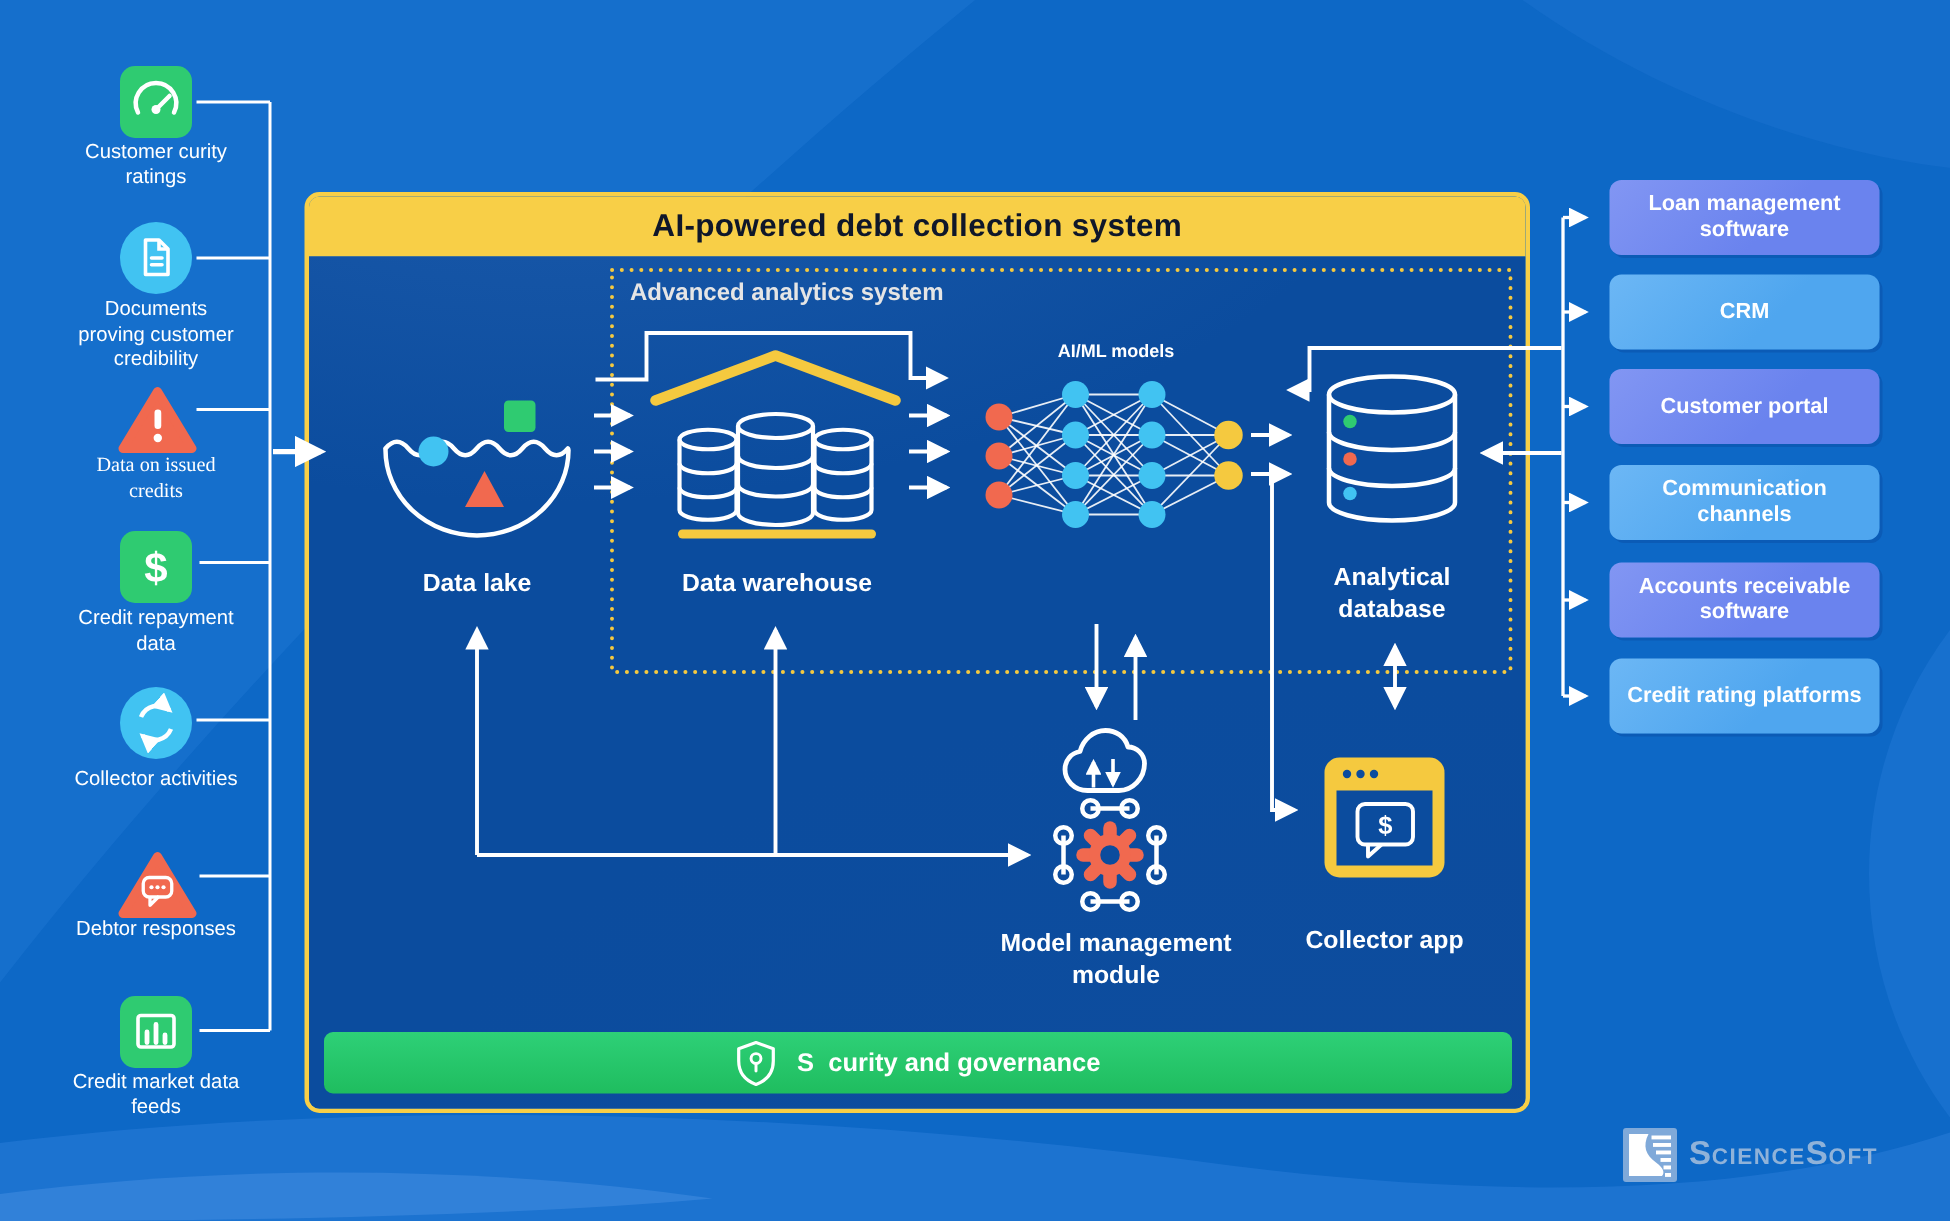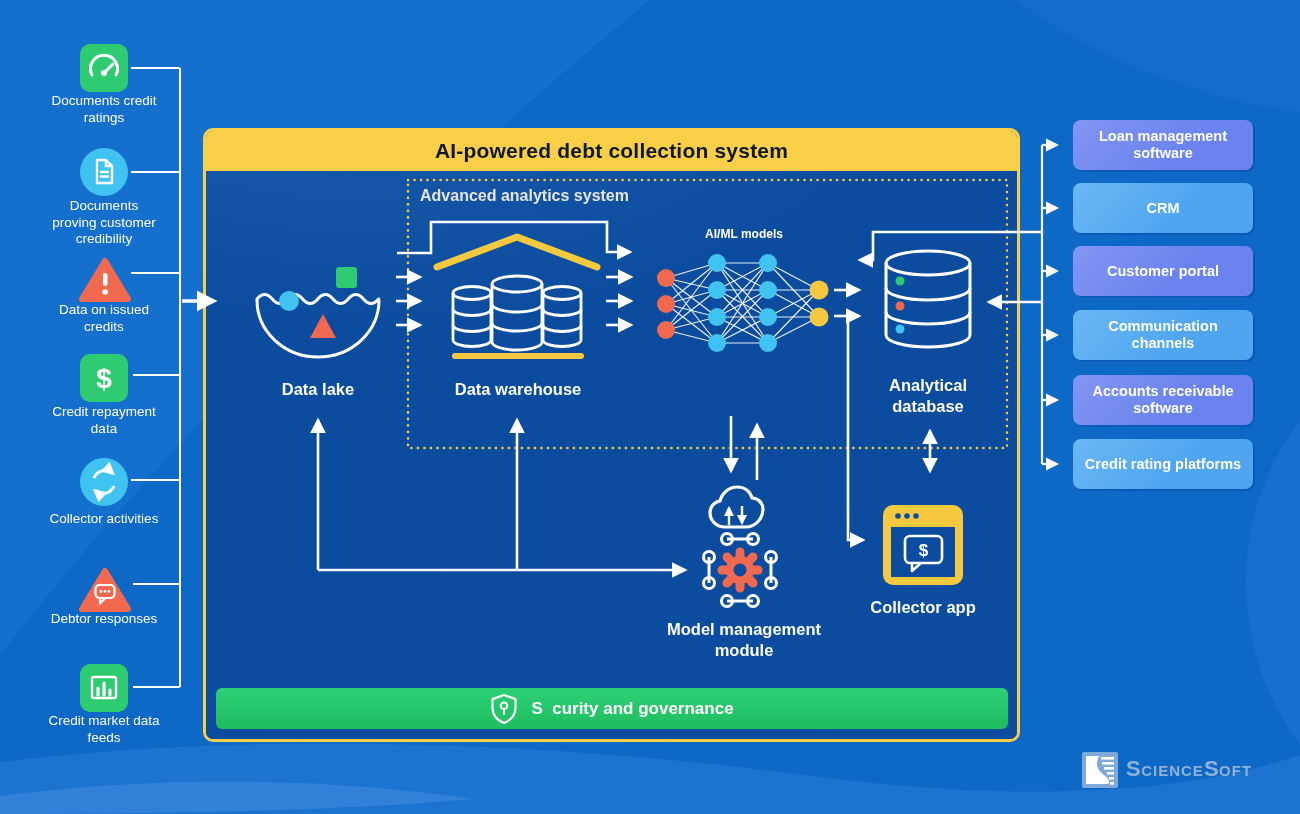--- a/index.html
+++ b/index.html
@@ -254,50 +254,50 @@
     </g>
   </svg>
 
   <div class="abs ana-lbl">Advanced analytics system</div>
 
   <div class="lbl nowrap" style="left:318px;top:379px;">Data lake</div>
   <div class="lbl nowrap" style="left:518px;top:379px;">Data warehouse</div>
   <div class="lbl small nowrap" style="left:744px;top:224px;">AI/ML models</div>
   <div class="lbl" style="left:928px;top:375px;width:120px;">Analytical database</div>
   <div class="lbl" style="left:744px;top:619px;width:200px;">Model management module</div>
-  <div class="lbl" style="left:923px;top:597px;width:110px;">Collector app</div>
+  <div class="lbl" style="left:923px;top:617px;width:110px;">Collector app</div>
 
   <div class="src-icon" style="left:80px;top:44px;">
     <svg width="48" height="48" viewBox="0 0 48 48">
       <rect width="48" height="48" rx="10" fill="#2FCB71"></rect>
       <path d="M12,31 A13.5,13.5 0 1 1 36,31" stroke="#fff" stroke-width="3" fill="none" stroke-linecap="round"></path>
       <line x1="24" y1="29" x2="33" y2="20" stroke="#fff" stroke-width="3" stroke-linecap="round"></line>
       <circle cx="24" cy="29" r="3" fill="#fff"></circle>
     </svg>
   </div>
-  <div class="src-lbl" style="top:93px;">Documents credit ratings</div>
+  <div class="src-lbl" style="top:93px;">Customer curity ratings</div>
 
   <div class="src-icon" style="left:80px;top:148px;">
     <svg width="48" height="48" viewBox="0 0 48 48">
       <circle cx="24" cy="24" r="24" fill="#41C3F2"></circle>
       <path d="M17,12 H26 L32,18 V35 H17 Z" stroke="#fff" stroke-width="2.4" fill="none" stroke-linejoin="round"></path>
       <path d="M26,12 V18 H32" stroke="#fff" stroke-width="2.4" fill="none"></path>
       <path d="M21,24 H28 M21,28.5 H28" stroke="#fff" stroke-width="2.4" stroke-linecap="round"></path>
     </svg>
   </div>
   <div class="src-lbl" style="top:198px;">Documents proving customer credibility</div>
 
   <div class="src-icon" style="left:78px;top:256px;">
     <svg width="54" height="48" viewBox="0 0 54 48">
       <path d="M27,5 L50,43 H4 Z" fill="#F1694F" stroke="#F1694F" stroke-width="6" stroke-linejoin="round"></path>
       <rect x="25" y="17" width="4.5" height="13" rx="2.2" fill="#fff"></rect>
       <circle cx="27.2" cy="36" r="2.8" fill="#fff"></circle>
     </svg>
   </div>
-  <div class="src-lbl" style="top:302px;">Data on issued credits</div>
+  <div class="src-lbl" style="top:302px;font-family:Liberation Serif, serif;">Data on issued credits</div>
 
   <div class="src-icon" style="left:80px;top:354px;">
     <svg width="48" height="48" viewBox="0 0 48 48">
       <rect width="48" height="48" rx="10" fill="#2FCB71"></rect>
       <text x="24" y="34" text-anchor="middle" font-size="28" font-weight="bold" fill="#fff">$</text>
     </svg>
   </div>
   <div class="src-lbl" style="top:404px;">Credit repayment data</div>
 
   <div class="src-icon" style="left:80px;top:458px;">

